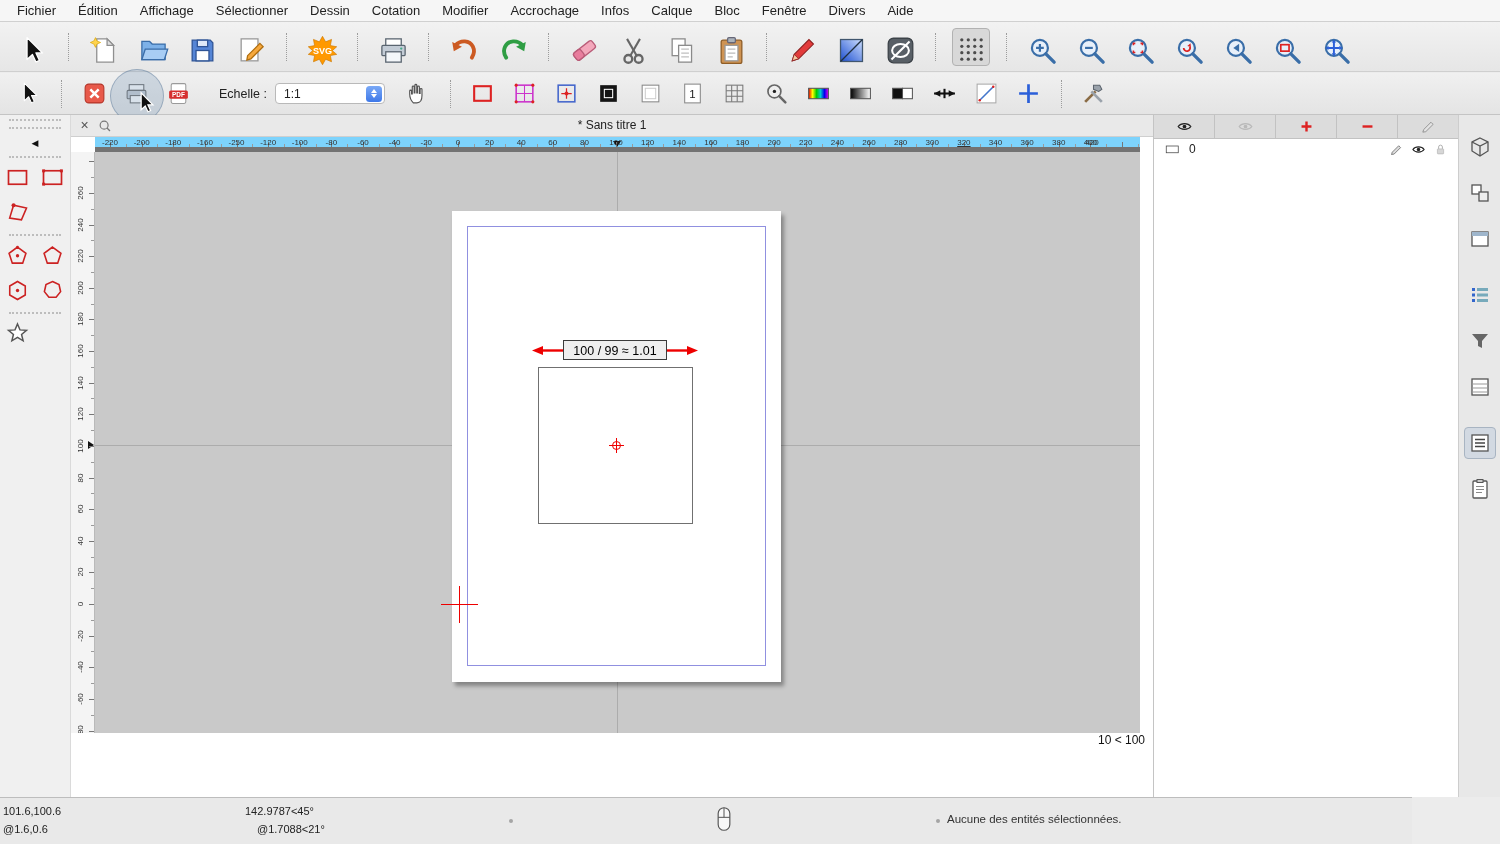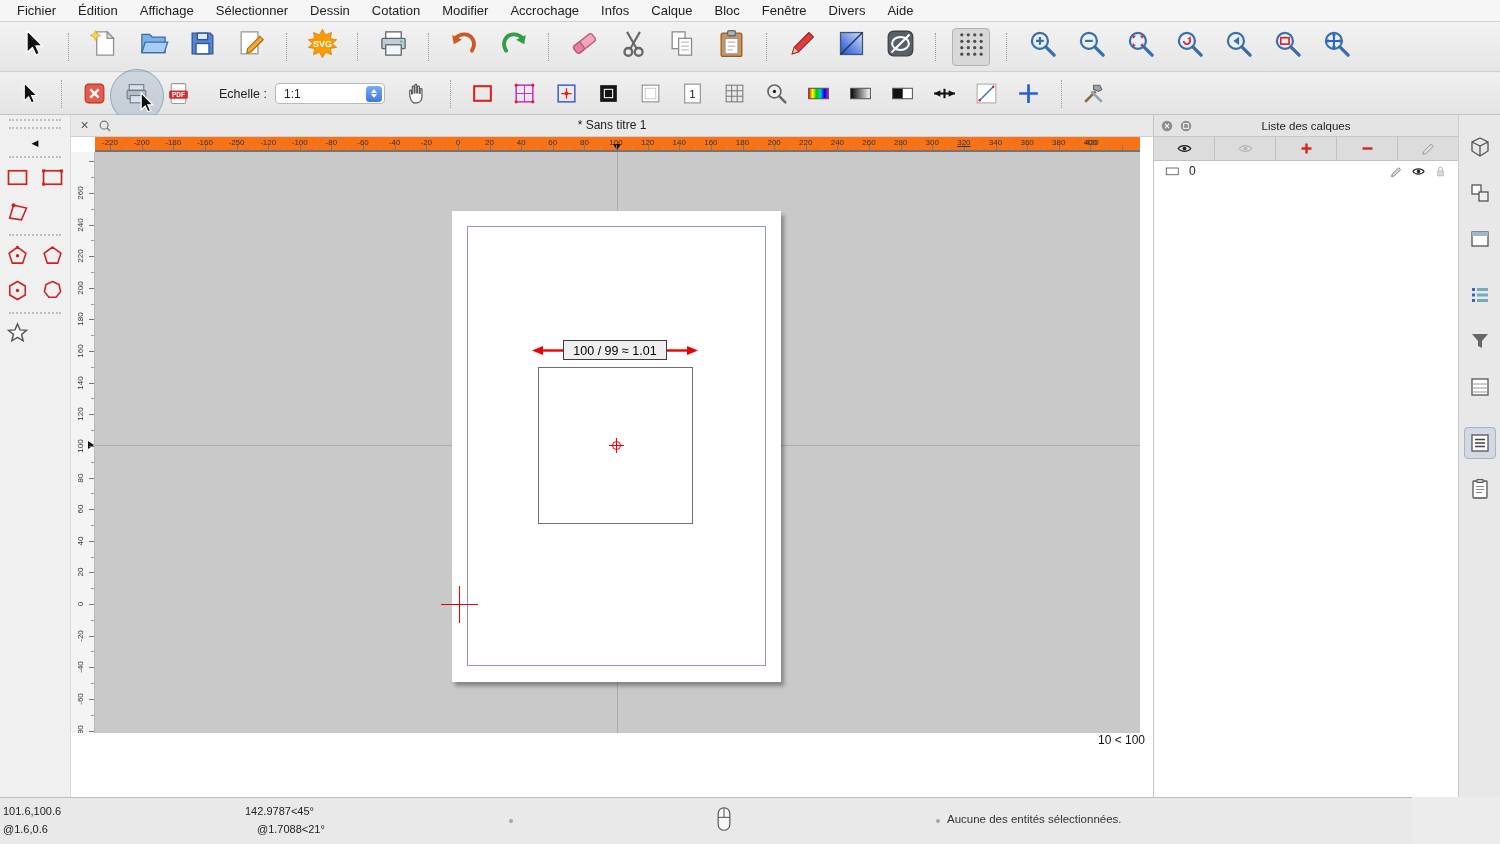--- a/index.html
+++ b/index.html
@@ -10,21 +10,21 @@
   
   #menubar{position:absolute;left:0;top:0;width:1500px;height:22px;background:#f6f6f6;
            border-bottom:1px solid #d0d0d0;display:flex;align-items:center;padding-left:6px;box-sizing:border-box}
   .menu-item{font-size:13px;padding:0 11px;line-height:22px;white-space:nowrap;cursor:default}
 
   
   #toolbar1{position:absolute;left:0;top:22px;width:1500px;height:50px;background:linear-gradient(#f2f2f2,#e6e6e6);
             border-bottom:1px solid #cfcfcf;display:flex;align-items:center;padding-left:14px;box-sizing:border-box;gap:11px}
   #toolbar2{position:absolute;left:0;top:73px;width:1500px;height:42px;background:linear-gradient(#f0f0f0,#e4e4e4);
             border-bottom:1px solid #c4c4c4;display:flex;align-items:center;padding-left:14px;box-sizing:border-box;gap:12px}
-  .tb1-cell{width:38px;height:38px;display:flex;align-items:flex-start;justify-content:center;position:relative;border-radius:4px;flex:none}
+  .tb1-cell{width:38px;height:38px;display:flex;align-items:flex-end;justify-content:center;position:relative;border-radius:4px;flex:none}
   .tb1-cell svg{width:31px;height:31px}
   .tb2-cell{width:30px;height:30px;display:flex;align-items:center;justify-content:center;position:relative;border-radius:4px;flex:none}
   .tb2-cell svg{width:25px;height:25px}
   .pressed{background:#d8d8d8;border:1px solid #b2b2b2;box-sizing:border-box}
   .tb-sep{width:0;height:28px;border-left:1px dotted #9c9c9c;margin:0 5px;flex:none}
   .hovered{overflow:visible}
   .hover-ring{position:absolute;left:-11px;top:-10px;width:52px;height:52px;border-radius:50%;
               background:rgba(125,155,185,.30);border:1px solid rgba(90,120,150,.45);pointer-events:none}
   .cursor-overlay{position:absolute;left:13px;top:12px;pointer-events:none}
 
@@ -46,21 +46,21 @@
   .pal-cell{width:35px;height:35px;display:flex;align-items:center;justify-content:center}
   .pal-cell svg{width:27px;height:27px}
 
   
   #doc-area{position:absolute;left:71px;top:115px;width:1082px;height:682px;background:#fff}
   #doc-header{position:absolute;left:0;top:0;width:1082px;height:22px;background:#e9e9e9;border-bottom:1px solid #cfcfcf;box-sizing:border-box}
   .doc-close{position:absolute;left:6px;top:3px;width:15px;height:15px;font-size:14px;color:#555;line-height:15px;text-align:center}
   .doc-zoom{position:absolute;left:27px;top:4px;width:14px;height:14px}
   .doc-title{text-align:center;line-height:21px;font-size:12px;color:#222}
 
-  #ruler-h{position:absolute;left:24px;top:22px;width:1045px;height:15px;background:#f97316;border-bottom:2px solid #737373;overflow:hidden;box-sizing:border-box}
+  #ruler-h{position:absolute;left:24px;top:22px;width:1045px;height:15px;background:#7dd3fc;border-bottom:5px solid #737373;overflow:hidden;box-sizing:border-box}
   #ruler-v{position:absolute;left:0;top:37px;width:24px;height:581px;background:#f4f4f4;border-right:1px solid #b9b9b9;overflow:hidden;box-sizing:border-box}
   .hlab{position:absolute;top:1px;width:30px;text-align:center;font-size:8px;color:#333}
   .htick{position:absolute;bottom:0;width:1px;height:5px;background:#777}
   .htick.minor{height:3px;background:#9a9a9a}
   .vlab{position:absolute;left:-3px;width:26px;height:10px;text-align:center;font-size:8px;color:#333;transform:rotate(-90deg)}
   .vtick{position:absolute;right:0;height:1px;width:5px;background:#777}
   .vtick.minor{width:3px;background:#9a9a9a}
   #hmarker{position:absolute;left:518px;bottom:0;width:0;height:0;border-left:4px solid transparent;border-right:4px solid transparent;border-top:6px solid #111}
   #vmarker{position:absolute;top:289px;right:0;width:0;height:0;border-top:4px solid transparent;border-bottom:4px solid transparent;border-left:6px solid #111}
 
@@ -769,35 +769,20 @@
   </div>
   <div id="right-strip"></div>
 
   <div id="bottom-strip">
     <span>10 &lt; 100</span>
   </div>
 
 </div>
 
 <div id="right-panel">
-  <div class="panel-titlebar">
-    <span class="panel-btn" style="left:6px">
-      <svg viewBox="0 0 24 24">
-          <circle cx="12" cy="12" r="9" fill="#8a8f94"></circle>
-          <path d="M8.5 8.5l7 7M15.5 8.5l-7 7" stroke="#fff" stroke-width="1.8"></path>
-        </svg>
-    </span>
-    <span class="panel-btn" style="left:25px">
-      <svg viewBox="0 0 24 24">
-          <circle cx="12" cy="12" r="9" fill="#8a8f94"></circle>
-          <rect x="8" y="8" width="8" height="8" fill="none" stroke="#fff" stroke-width="1.6"></rect>
-        </svg>
-    </span>
-    <span>Liste des calques</span>
-  </div>
   <div class="panel-toolbar" id="layer-toolbar">
       <div class="panel-tb-cell">
         <svg viewBox="0 0 24 24">
           <path d="M3 12C7 6.5 17 6.5 21 12 17 17.5 7 17.5 3 12Z" fill="none" stroke="#222" stroke-width="1.6"></path>
           <circle cx="12" cy="12" r="2.6" fill="#222"></circle>
         </svg>
       </div>
       <div class="panel-tb-cell">
         <svg viewBox="0 0 24 24">
           <path d="M3 12C7 6.5 17 6.5 21 12 17 17.5 7 17.5 3 12Z" fill="none" stroke="#b9b9b9" stroke-width="1.6"></path>

